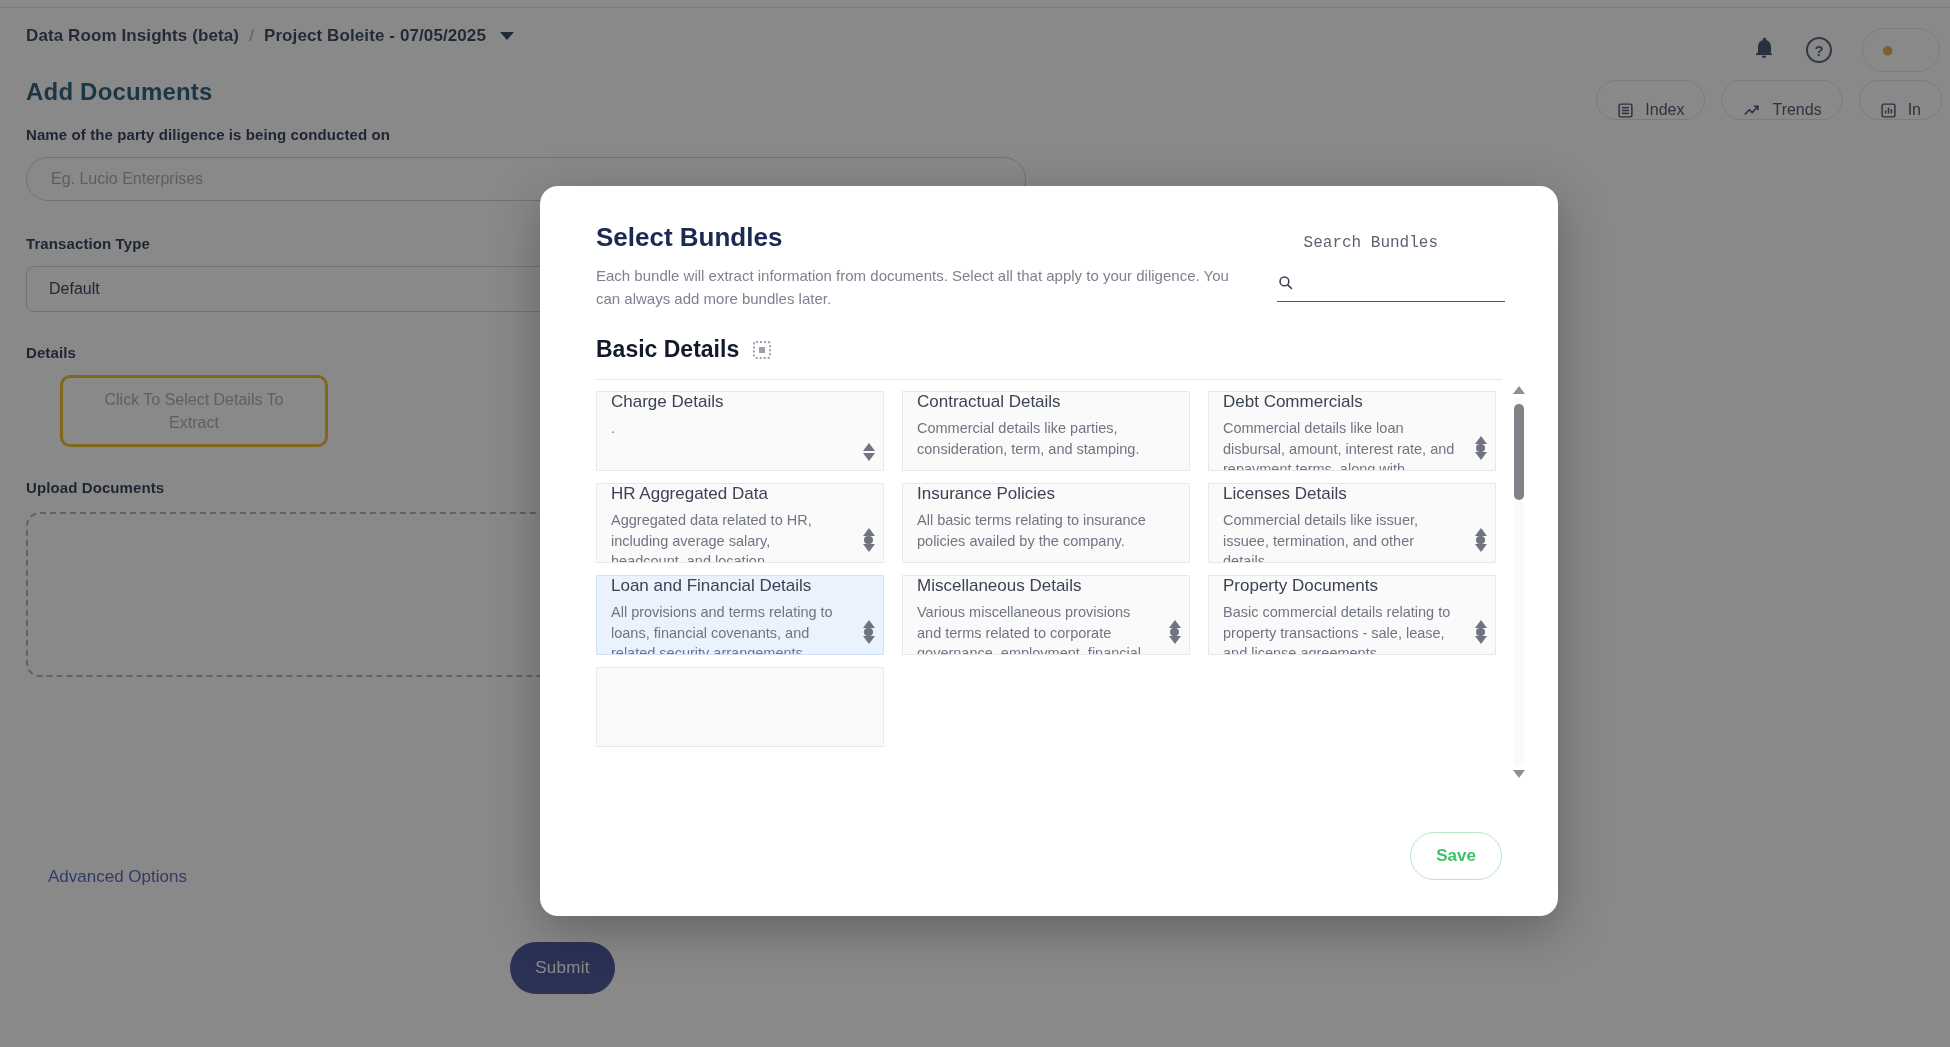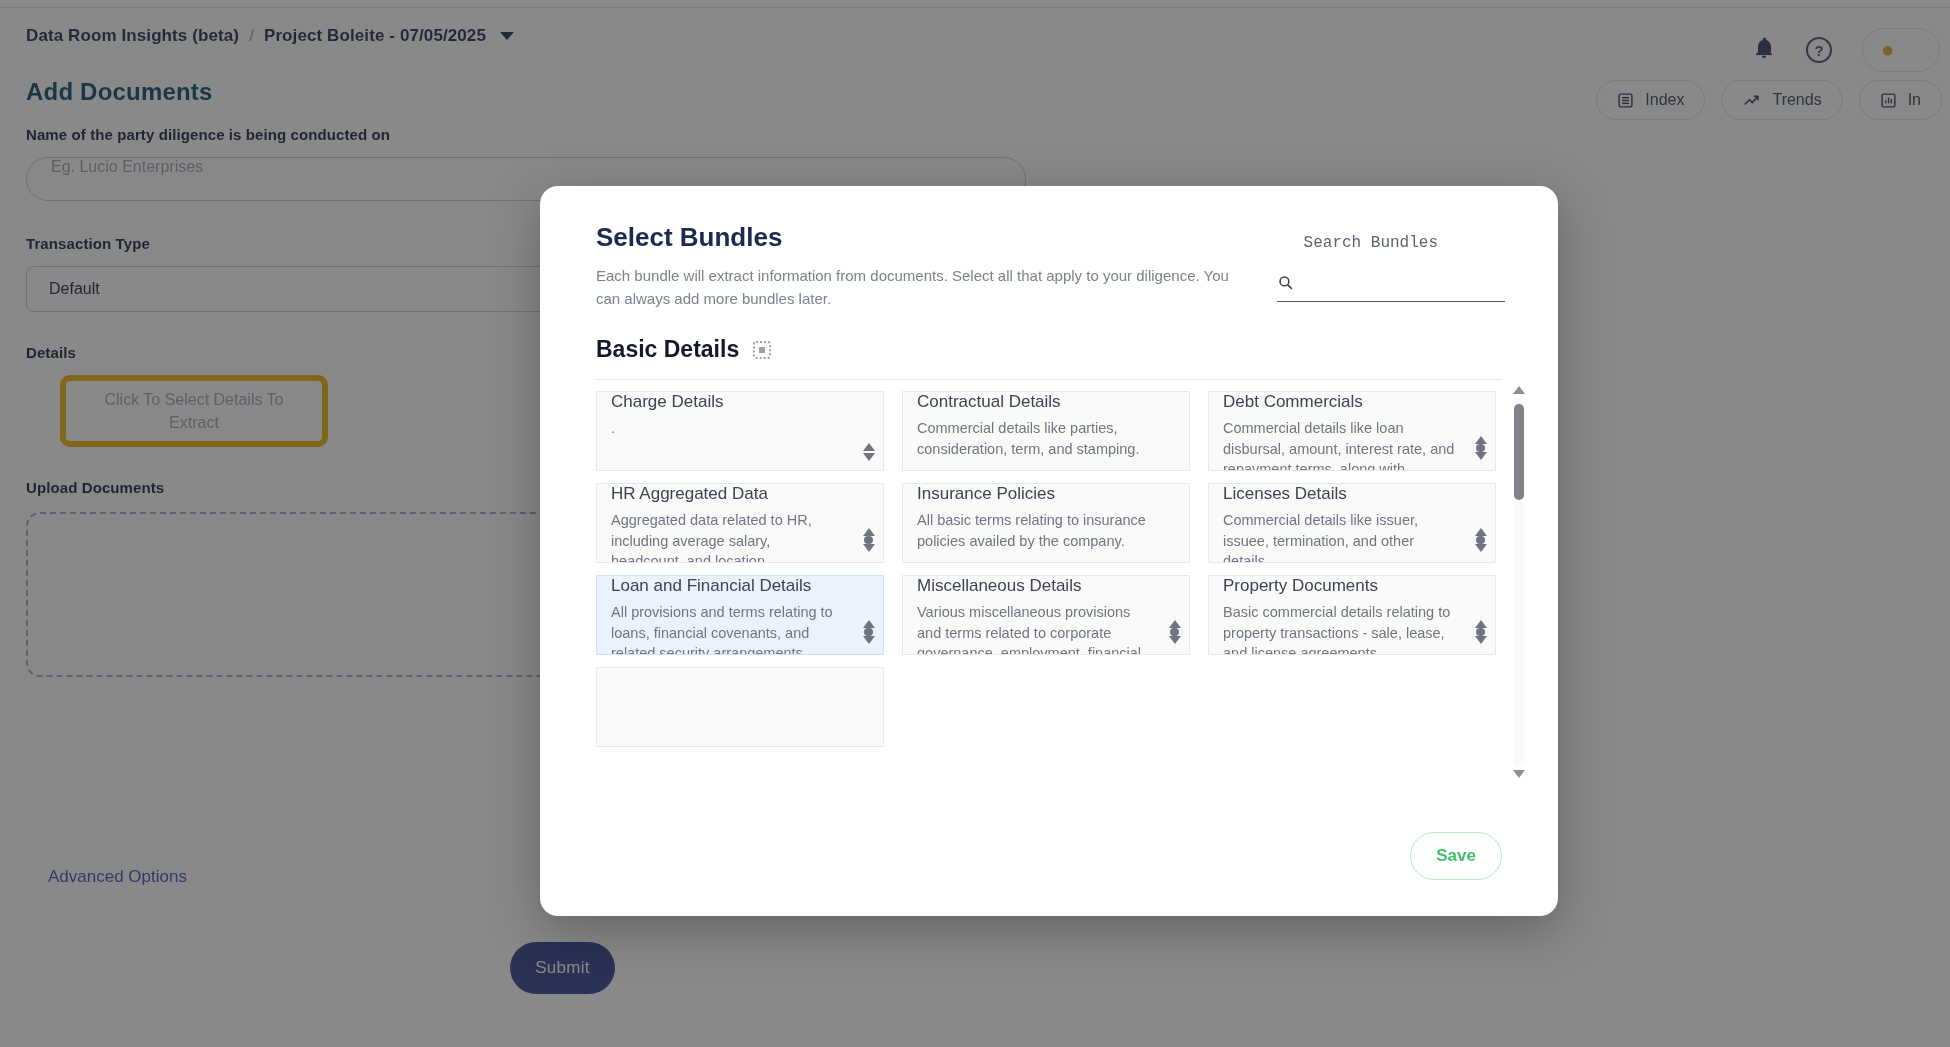--- a/index.html
+++ b/index.html
@@ -61,49 +61,49 @@
   }
 
   
   .pill-row {
     position: absolute; top: 80px; right: 8px;
     display: flex; align-items: center; gap: 16px;
   }
   .pill {
     height: 40px; padding: 0 20px; border-radius: 20px;
     border: 1px solid #dcdfe7; background: #fff;
-    display: flex; align-items: center; gap: 11px;
+    display: flex; align-items: flex-end; gap: 11px;
     font-size: 16px; color: #36415c; white-space: nowrap;
   }
   .pill .gl { font-size: 16px; color: #2b3a5c; display:flex; }
 
   
   .form-area { position: absolute; top: 126px; left: 26px; width: 1060px; }
   .field-label {
     font-size: 15px; font-weight: 700; color: #13223f;
     margin-bottom: 14px; letter-spacing: .1px;
   }
   .text-input {
     width: 1000px; height: 44px; border-radius: 22px;
     border: 1px solid #c9ccd6; background: #fff;
-    display: flex; padding: 0 24px;
+    display: flex; align-items: center; padding: 13px 24px;
     font-size: 16px; color: #9a9fae;
   }
   .select-box {
     width: 1000px; height: 46px; border-radius: 8px;
     border: 1px solid #c9ccd6; background: #fff;
     display: flex; align-items: center; padding: 0 22px;
     font-size: 16px; color: #16233f;
   }
   .gap-a { height: 34px; }
   .gap-b { height: 32px; }
 
   .details-btn {
     width: 268px; height: 72px; border-radius: 10px;
-    border: 6px solid #eab308; background: #fff;
+    border: 3px solid #eab308; background: #fff;
     display: flex; align-items: center; justify-content: center;
     text-align: center; line-height: 1.45;
     font-size: 16px; color: #9da2b1; padding: 0 18px;
     margin-left: 34px;
   }
 
   .dropzone {
     width: 1430px; height: 165px; margin-top: 16px;
     border: 2px dashed #9fa7c4; border-radius: 14px;
     position: relative;

